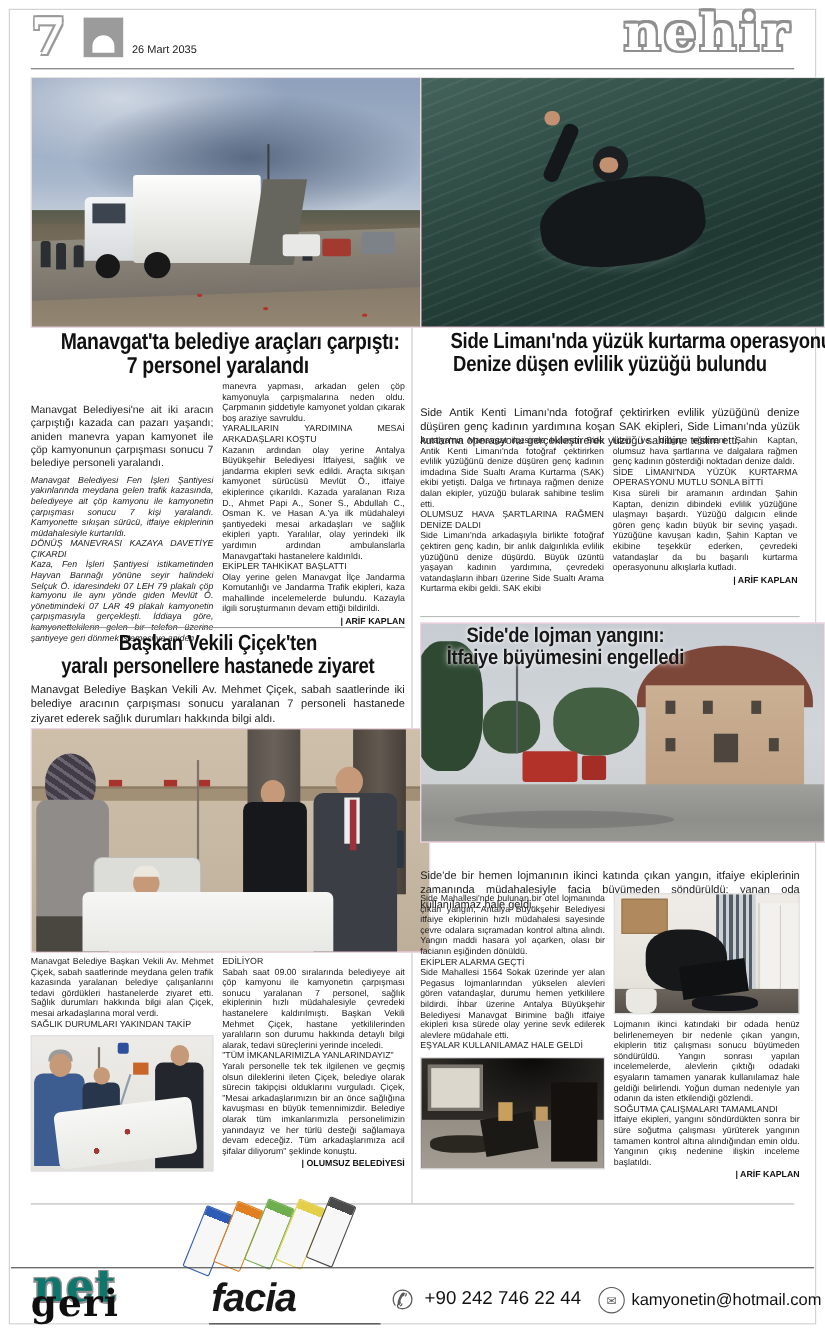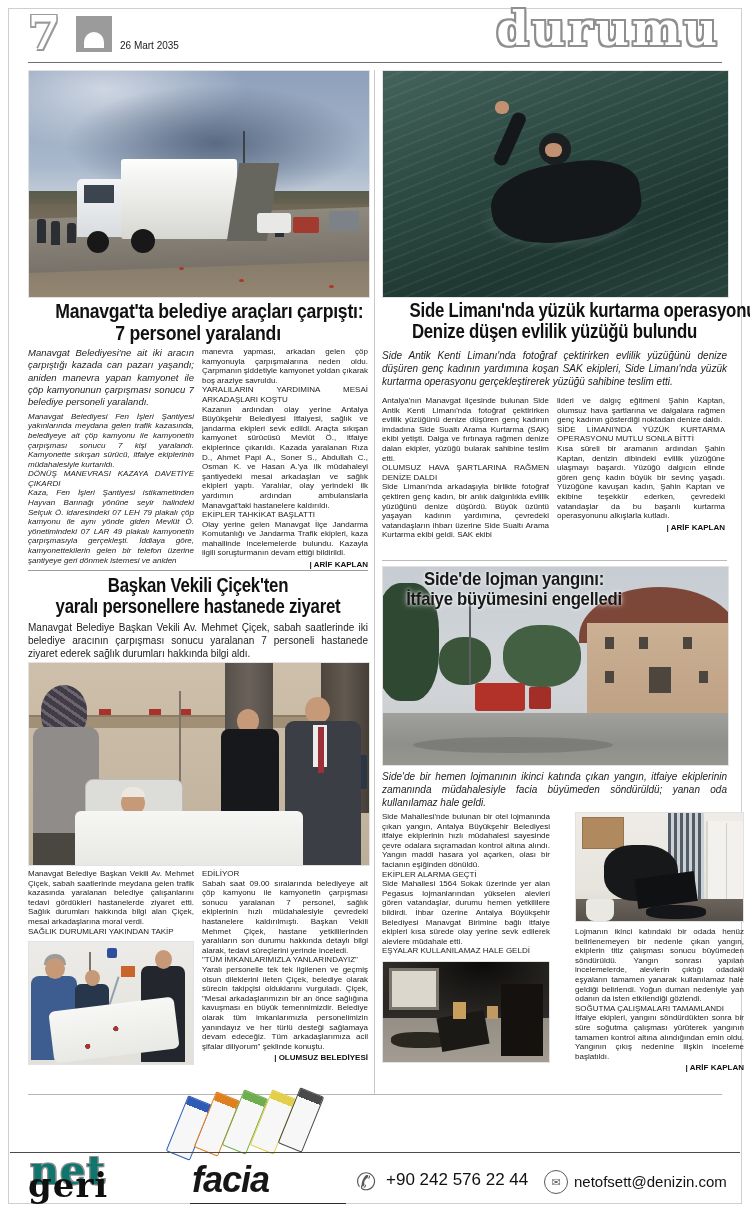--- a/index.html
+++ b/index.html
@@ -17,26 +17,26 @@
   .masthead{right:30px;top:6px;font-family:"DejaVu Serif",serif;font-weight:bold;font-size:46px;letter-spacing:3px;line-height:1;
     color:#fff;text-shadow:-2px -2px 0 #8f8f8f,2px -2px 0 #8f8f8f,-2px 2px 0 #8f8f8f,2px 2px 0 #8f8f8f,0 -2px 0 #8f8f8f,0 2px 0 #8f8f8f,-2px 0 0 #8f8f8f,2px 0 0 #8f8f8f;}
   .header-rule{left:28px;width:694px;top:62px;border-top:1.5px solid #6f6f6f;}
   .vdivider{left:374px;top:70px;width:0;height:1024px;border-left:1px solid #c9c9c9;}
   .hdiv{border-top:1px solid #9a9a9a;}
 
   
   .headline{text-align:center;font-weight:bold;color:#111;line-height:1.04;letter-spacing:-0.3px;}
   .headline .l{transform:scaleX(0.84);transform-origin:50% 50%;white-space:nowrap;}
   .h21{font-size:21px;} .h20{font-size:20px;}
-  .lead-i{font-style:italic;font-size:9.5px;line-height:1.3;text-align:justify;color:#222;white-space:pre-line;}
+  .lead-i{font-size:9.5px;line-height:1.3;text-align:justify;color:#222;white-space:pre-line;margin-top:20px;}
   .lead-r{font-size:10px;line-height:1.3;text-align:justify;color:#222;white-space:pre-line;}
   .bodycol{font-size:8px;line-height:1.2;text-align:justify;white-space:pre-line;color:#222;}
   .byline{font-size:8px;font-weight:bold;text-align:right;margin-top:2px;color:#111;}
 
-  .photo{position:absolute;overflow:hidden;background:#f9a8d4;border:1px solid #e2e2e2;}
+  .photo{position:absolute;overflow:hidden;background:#f9a8d4;border:1px solid #e2e2e2;padding-left:21px;}
   .photo-flow{position:relative;overflow:hidden;background:#ddd;border:1px solid #e2e2e2;}
   .ph{position:absolute;}
 
   
   .p1-sky{inset:0;background:
     radial-gradient(ellipse 65% 38% at 55% 32%,rgba(72,88,114,.8),rgba(72,88,114,0) 68%),
     radial-gradient(ellipse 70% 45% at 22% 8%,rgba(255,255,255,.55),transparent 60%),
     linear-gradient(180deg,#8ea0bb 0%,#a9b8cc 42%,#ccd4de 60%,#d8dde4 100%);}
   .p1-green{left:0;top:53%;width:100%;height:7%;background:linear-gradient(180deg,#585c4c,#6b6454);}
   .p1-ground{left:0;right:0;top:59%;bottom:0;background:linear-gradient(180deg,#6e6554 0%,#7e7364 35%,#938672 100%);}
@@ -163,21 +163,21 @@
 <body>
 
 <div class="page">
   <div class="frame"></div>
 
   <div class="abs pageno">7</div>
   <div class="abs paplogo">
     <div class="arch"></div>
   </div>
   <div class="abs dateline">26 Mart 2035</div>
-  <div class="abs masthead">durumu</div>
+  <div class="abs masthead">nehir</div>
   <div class="abs header-rule"></div>
   <div class="abs vdivider"></div>
 
   <div class="photo" style="left:28px;top:70px;width:340px;height:226px;">
     <div class="ph p1-sky"></div>
     <div class="ph p1-green"></div>
     <div class="ph p1-ground"></div>
     <div class="ph p1-road"></div>
     <div class="ph p1-pole"></div>
     <div class="ph p1-cab"></div>
@@ -339,21 +339,21 @@
       <div class="ph p7-soot"></div>
       <div class="ph p7-win"></div>
       <div class="ph p7-floor"></div>
       <div class="ph p7-debris"></div>
       <div class="ph p7-box"></div>
       <div class="ph p7-item"></div>
       <div class="ph p7-item2"></div>
       <div class="ph p7-cab"></div>
     </div>
   </div>
-  <div class="abs" style="left:558px;top:812px;width:169px;margin-left:17px;">
+  <div class="abs" style="left:558px;top:812px;width:169px;">
     <div class="photo-flow" style="width:167px;height:108px;margin-bottom:5px;">
       <div class="ph p6-bg"></div>
       <div class="ph p6-box"></div>
       <div class="ph p6-curt"></div>
       <div class="ph p6-cab"></div>
       <div class="ph p6-cabline"></div>
       <div class="ph p6-floor"></div>
       <div class="ph p6-char"></div>
       <div class="ph p6-char2"></div>
       <div class="ph p6-debris"></div>
@@ -372,18 +372,18 @@
     <div class="book" style="left: 60px; top: -4px; border-color: rgb(111, 174, 78); background: linear-gradient(rgb(111, 174, 78) 0px, rgb(111, 174, 78) 8px, rgb(247, 247, 247) 8px);"></div>
     <div class="book" style="left: 88px; top: -4px; border-color: rgb(227, 207, 74); background: linear-gradient(rgb(227, 207, 74) 0px, rgb(227, 207, 74) 8px, rgb(247, 247, 247) 8px);"></div>
     <div class="book" style="left: 116px; top: -6px; border-color: rgb(74, 74, 74); background: linear-gradient(rgb(74, 74, 74) 0px, rgb(74, 74, 74) 8px, rgb(247, 247, 247) 8px);"></div>
   </div>
   <div class="abs foot-rule"></div>
   <div class="abs logo-net">net</div>
   <div class="abs logo-ofset">geri</div>
   <div class="abs logo-matbaa">facia</div>
   <div class="abs matbaa-rule"></div>
   <div class="abs phone-icon">✆</div>
-  <div class="abs phone-num">+90 242 576 22 44</div>
+  <div class="abs phone-num">+90 242 746 22 44</div>
   <div class="abs mail-icon">
     <span>✉</span>
   </div>
-  <div class="abs mail-text">netofsett@denizin.com</div>
+  <div class="abs mail-text">kamyonetin@hotmail.com</div>
 </div>
 
 </body></html>

